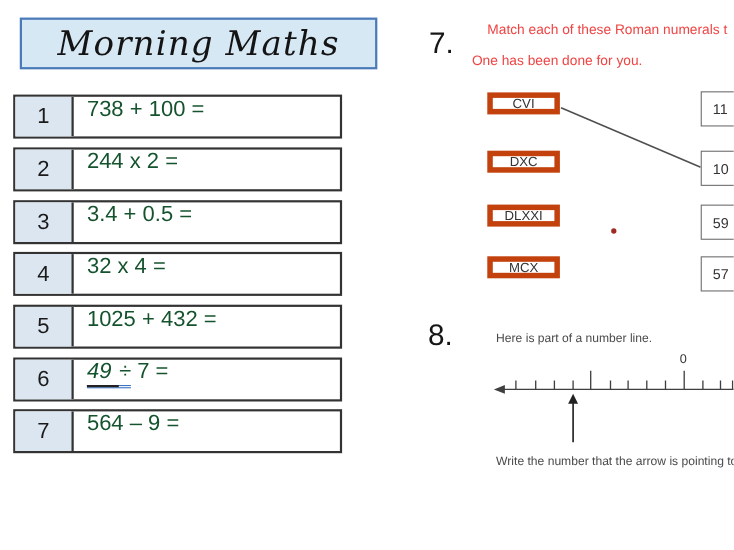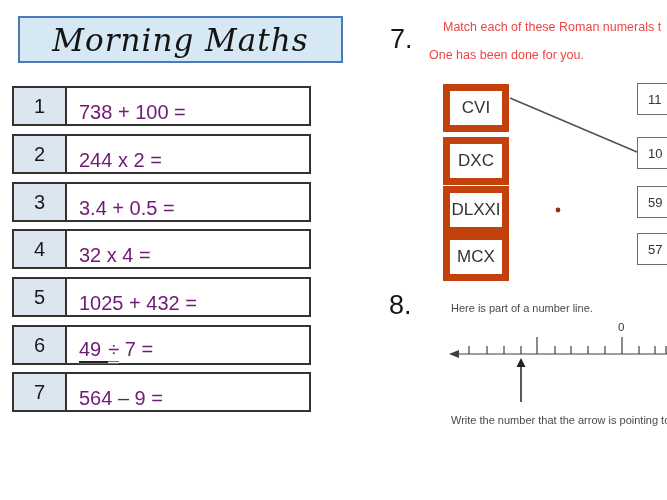--- a/index.html
+++ b/index.html
@@ -29,38 +29,38 @@
   .ws-row {
     position: absolute; left: 12px; width: 299px; height: 40px;
     border: 2px solid #333333; background: #ffffff; display: flex;
   }
   .num-cell {
     width: 53px; background: #dce6f1; border-right: 2px solid #333333;
     display: flex; align-items: center; justify-content: center;
     font-size: 20px; color: #1a1a1a;
   }
   .expr-cell {
-    flex: 1; display: flex; align-items: flex-end; padding-left: 12px;
-    font-size: 20px; color: #701a75;
+    flex: 1; display: flex; align-items: flex-start; padding-left: 12px;
+    font-size: 20px; color: #14532d;
   }
   .expr-inner { white-space: pre; }
-  .q6-blue { border-bottom: 3px double #3f74c2; padding-bottom: 1px; white-space: pre; }
+  .q6-blue { border-bottom: 3px double #3f74c2; padding-bottom: 1px; white-space: pre; font-style: italic; }
   .q6-u { display: inline-block; border-bottom: 2px solid #222222; padding-right: 7px; }
 
   
   .q-num { position: absolute; font-size: 27px; color: #161616; }
   .small-text { position: absolute; font-size: 12.5px; color: #ef4444; white-space: nowrap; }
   .tiny-text { position: absolute; font-size: 11px; color: #4a4a4a; white-space: nowrap; }
   .zero-label { position: absolute; font-size: 11.5px; color: #333333; }
 
   .roman-box {
-    position: absolute; left: 443px; width: 66px; height: 48px;
-    border: 7px solid #c2410c; background: #ffffff;
+    position: absolute; left: 443px; width: 66px; height: 20px;
+    border: 5px solid #c2410c; background: #ffffff;
     display: flex; align-items: center; justify-content: center;
-    font-size: 17px; color: #333333;
+    font-size: 12px; color: #333333;
   }
   .ans-box {
     position: absolute; left: 637px; width: 62px; height: 32px;
     border: 1px solid #6e6e6e; background: #ffffff;
     display: flex; align-items: center; padding-left: 10px;
     font-size: 13px; color: #333333;
   }
 </style>
 </head>
 <body>

